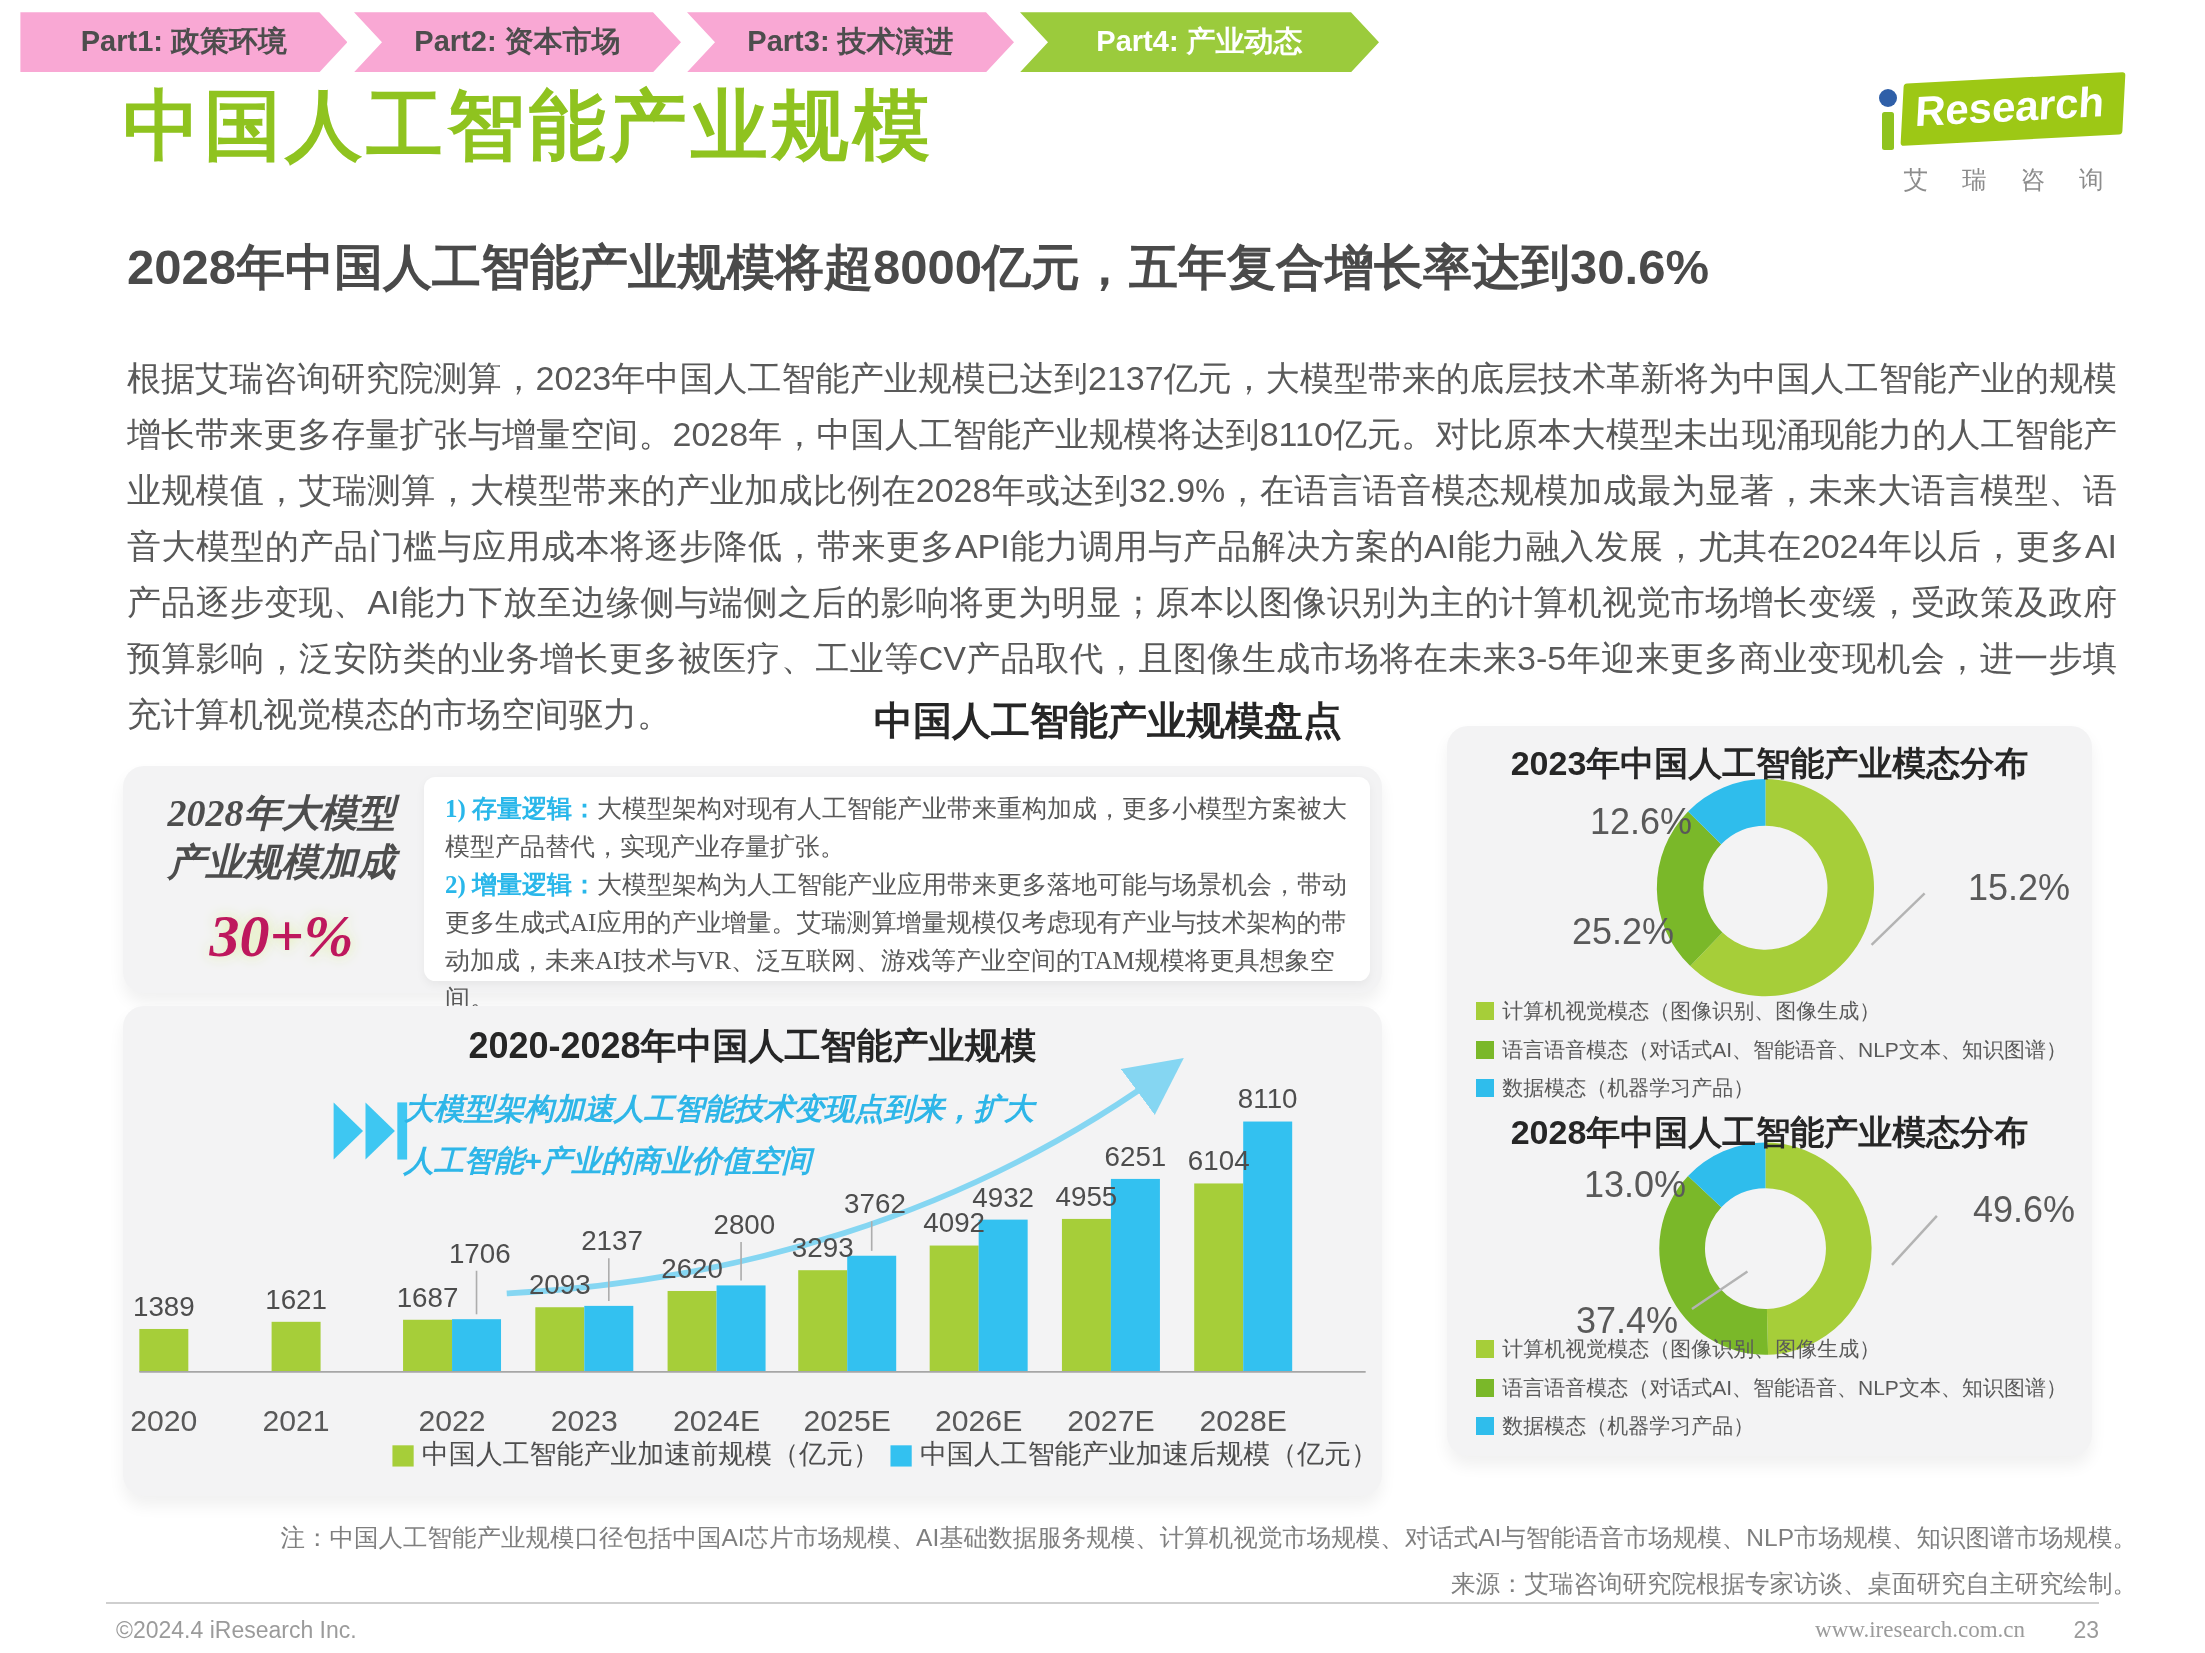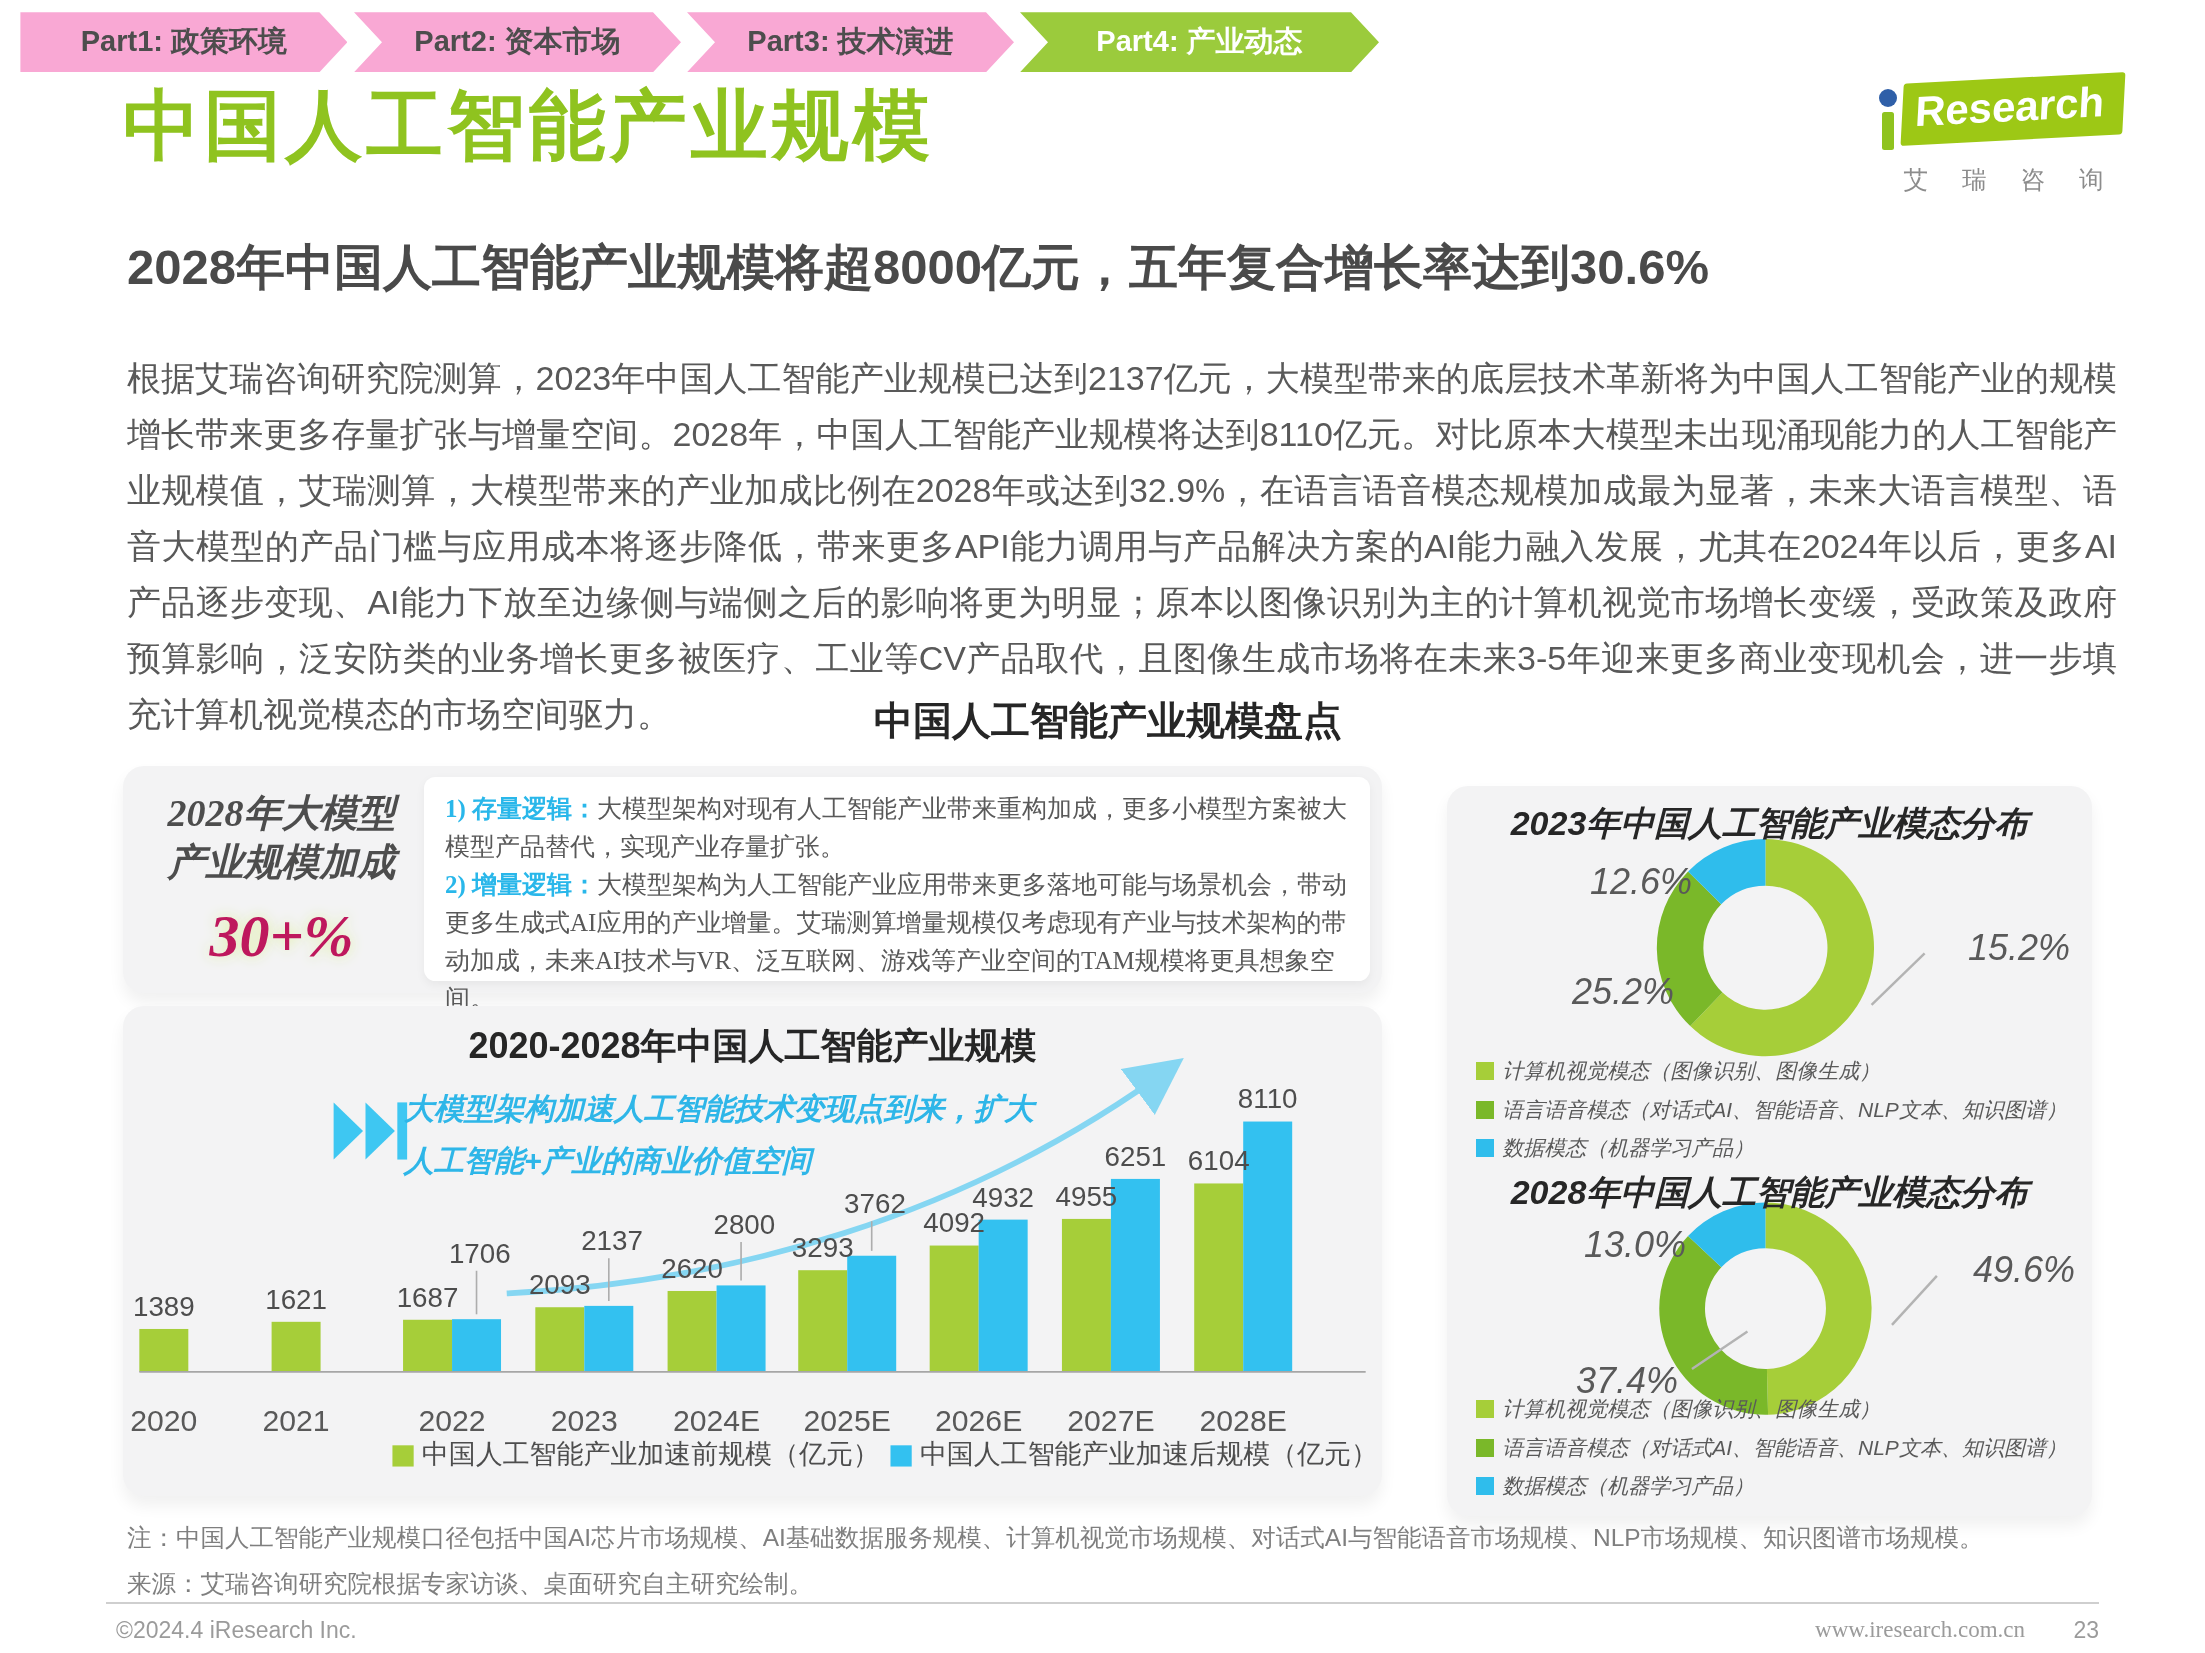--- a/index.html
+++ b/index.html
@@ -35,33 +35,33 @@
   #panelA .big-value{position:absolute;left:13px;top:136px;width:291px;text-align:center;font-style:italic;font-weight:bold;font-size:60px;color:#be185d;text-shadow:0 0 13px rgba(222,240,160,.95);}
   #panelA .white-card{position:absolute;left:301px;top:11.4px;width:946px;height:204px;background:#fff;border-radius:11.4px;
     box-shadow:0 3.3px 9.8px rgba(0,0,0,.05);padding:13px 21px;box-sizing:border-box;font-size:25px;line-height:38px;color:#595959;}
   .pt-label{color:#29B7EA;font-weight:bold;}
 
   #panelB{left:123px;top:1006px;width:1259px;height:490px;}
   #bar-title{position:absolute;left:0;top:16.3px;width:100%;text-align:center;font-size:36px;font-weight:bold;color:#262626;z-index:2;}
   #bar-annotation{position:absolute;left:281px;top:77px;width:653px;font-size:30px;font-weight:bold;font-style:italic;color:#2EB6E8;line-height:52px;z-index:2;}
   #bar-svg{position:absolute;left:0;top:0;z-index:1;}
 
-  #panelC{left:1447px;top:786px;width:645px;height:730px;font-style:italic;}
+  #panelC{left:1447px;top:726px;width:645px;height:730px;}
   .donut-title{position:absolute;left:0;width:100%;text-align:center;font-size:34px;font-weight:bold;color:#262626;z-index:2;}
   #donut-title-1{top:14.7px;}
   #donut-title-2{top:384px;}
   #donut-svg{position:absolute;left:0;top:0;z-index:1;}
   .pct{position:absolute;transform:translate(-50%,-50%);font-size:36px;color:#595959;z-index:2;white-space:nowrap;}
   .donut-legend{position:absolute;left:29px;z-index:2;}
   #legend-1{top:271px;}
   #legend-2{top:609px;}
   .leg-row{display:flex;align-items:center;margin-bottom:10.6px;font-size:21px;color:#595959;white-space:nowrap;}
   .leg-sq{width:18px;height:18px;margin-right:8.2px;flex:0 0 auto;}
 
-  .note-line{position:absolute;left:127px;width:1993px;font-size:24.5px;color:#7F7F7F;white-space:nowrap;}
+  .note-line{position:absolute;left:144px;width:1993px;font-size:24.5px;color:#7F7F7F;white-space:nowrap;text-align:right;}
   #note1{top:1521px;}
   #note2{top:1567px;}
   .divider{position:absolute;left:106px;top:1602px;width:1993px;height:1.6px;background:#CFCFCF;}
   .footer-text{position:absolute;top:1617px;font-size:23px;color:#9B9B9B;}
   #copyright{left:116px;}
   #website{right:180px;font-family:Liberation Serif, serif;}
   #pageno{right:106px;}
 </style>
 </head>
 <body>

